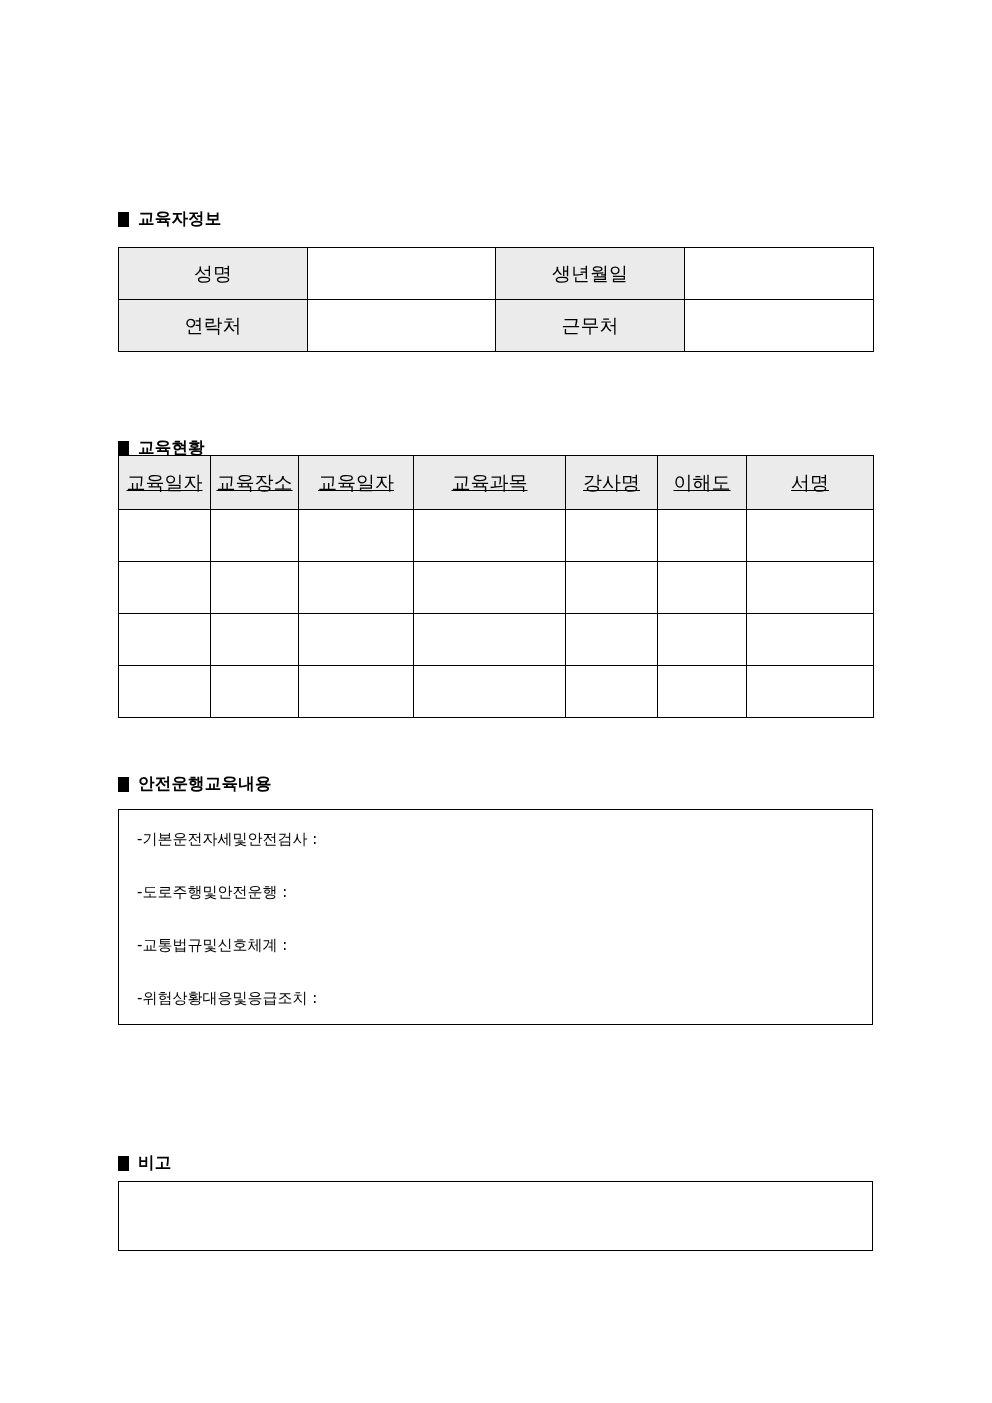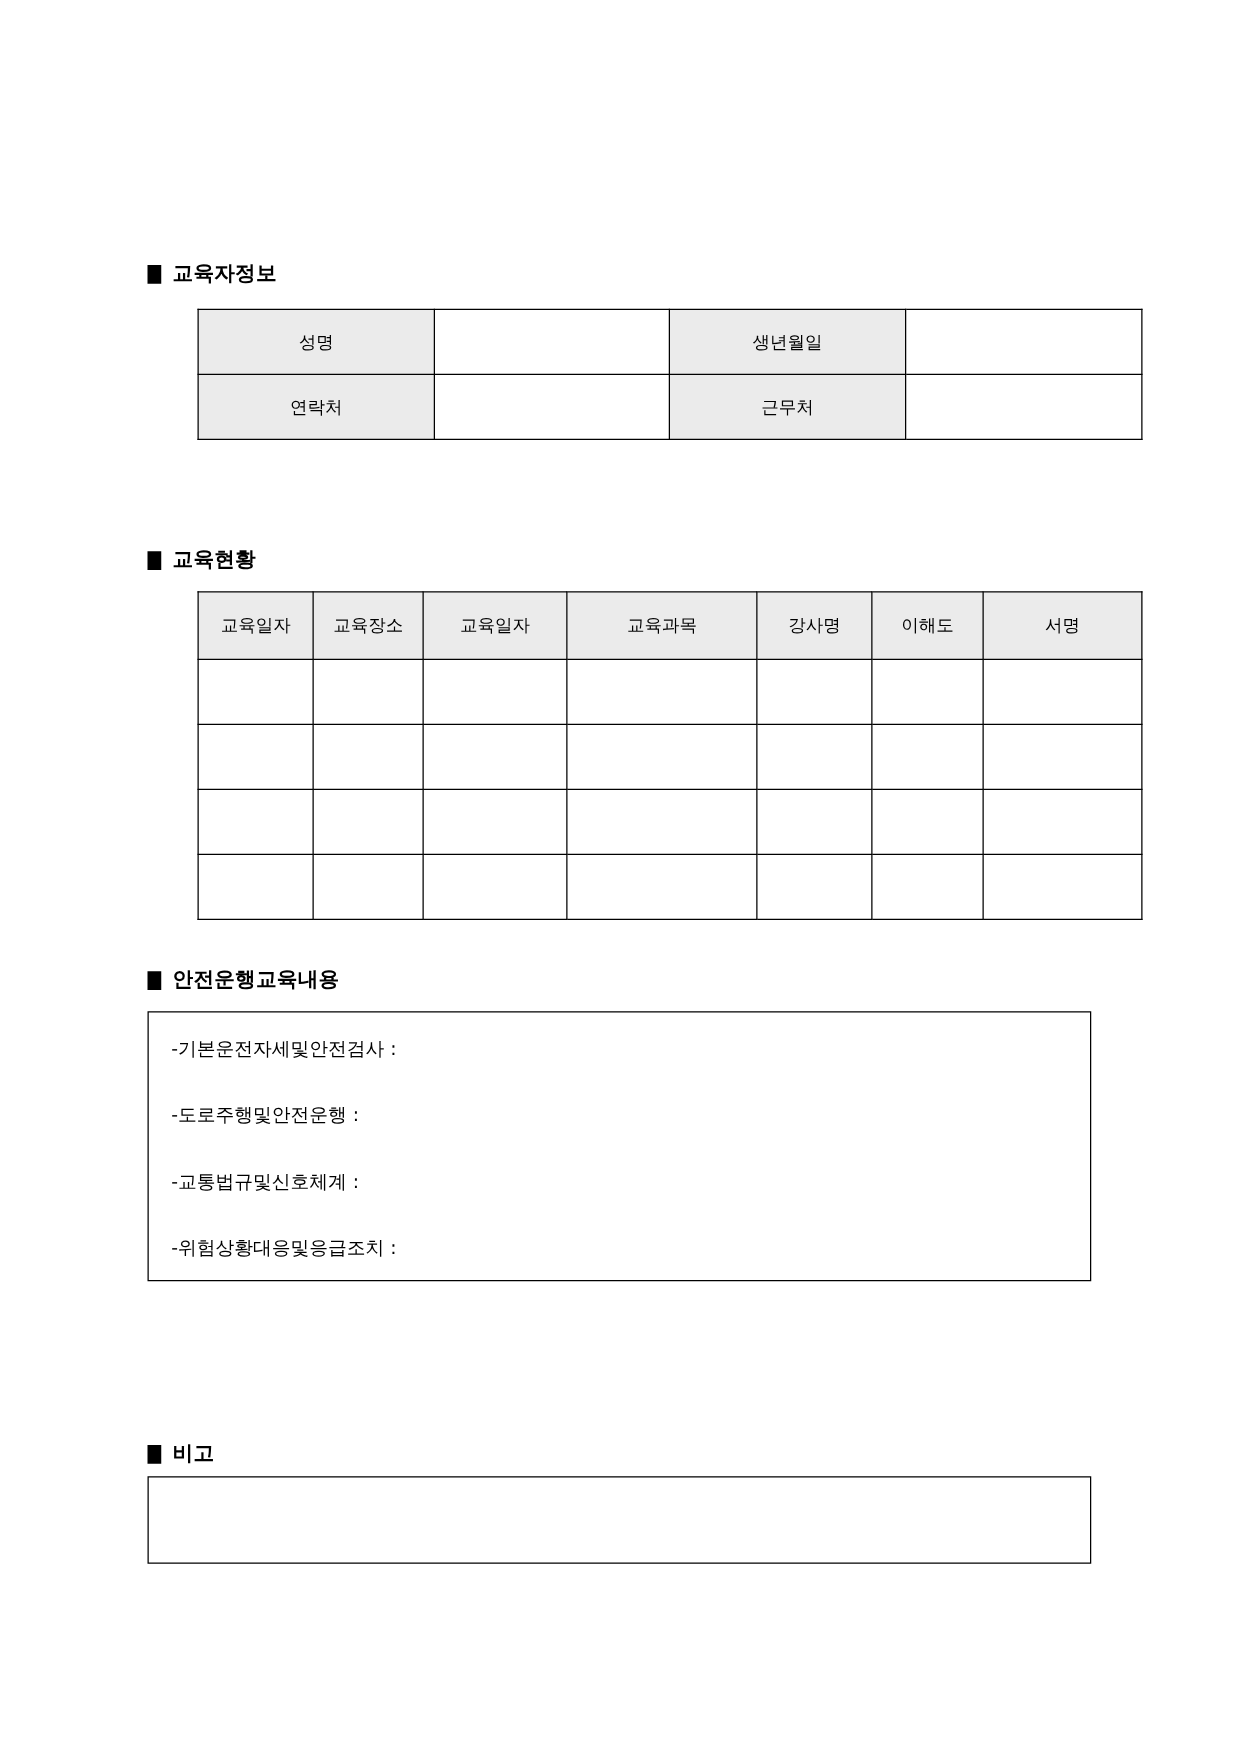--- a/index.html
+++ b/index.html
@@ -53,22 +53,21 @@
     background: #000000;
     margin-right: 9px;
     flex: none;
   }
 
   
   table.form-table {
     position: absolute;
     border-collapse: collapse;
     table-layout: fixed;
-    font-size: 14px;
-    margin-left: 40px;
+    font-size: 19px;
   }
   table.form-table td,
   table.form-table th {
     border: 1px solid #000000;
     text-align: center;
     vertical-align: middle;
     font-weight: normal;
     padding: 0;
   }
   .cell-label {
@@ -84,22 +83,23 @@
     top: 247px;
     width: 755px;
   }
   #trainee-table td {
     height: 51px;
   }
 
   
   #status-table {
     left: 118px;
-    top: 473px;
-    width: 755px;
+    top: 455px;
+    width: 755px;
+    text-decoration: underline;
   }
   #status-table thead th {
     height: 53px;
     background: #ebebeb;
   }
   #status-table tbody td {
     height: 51px;
   }
 
   

